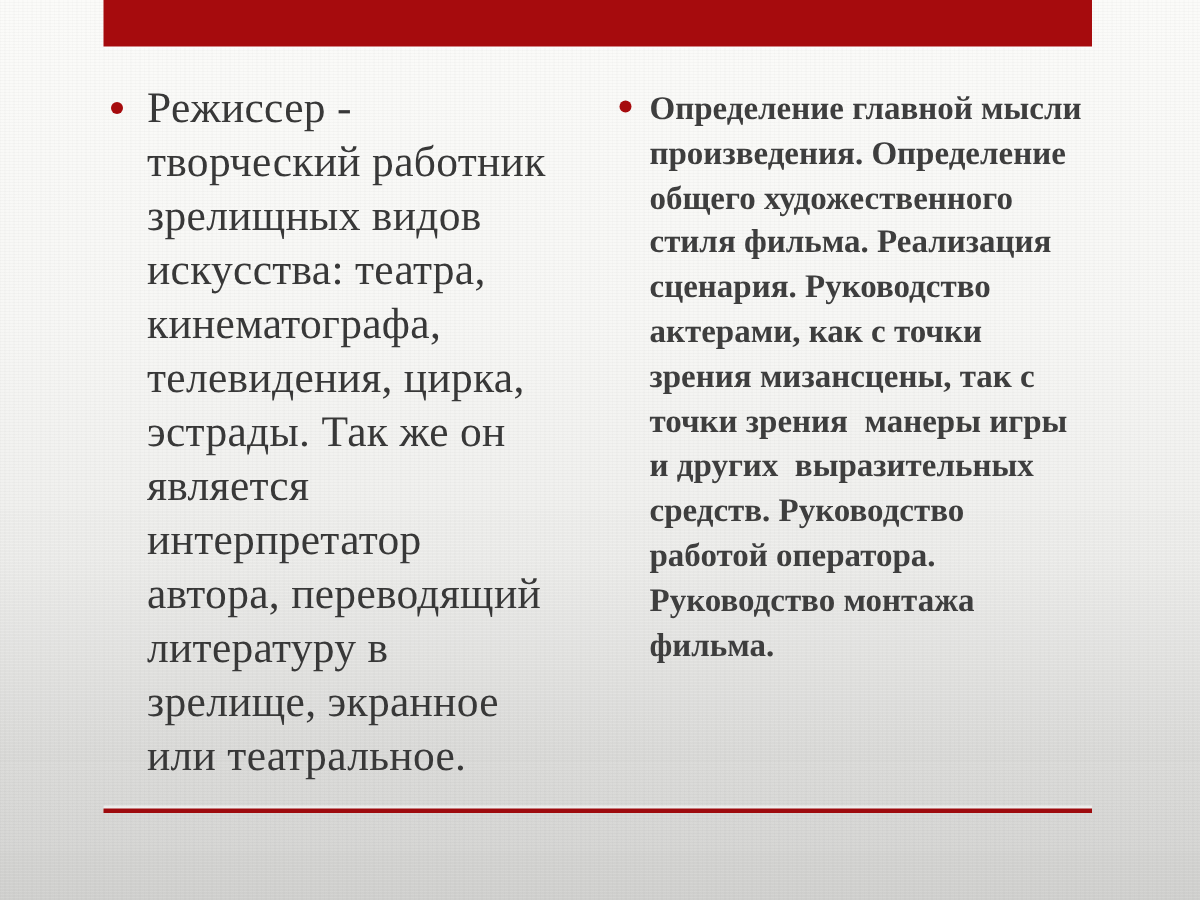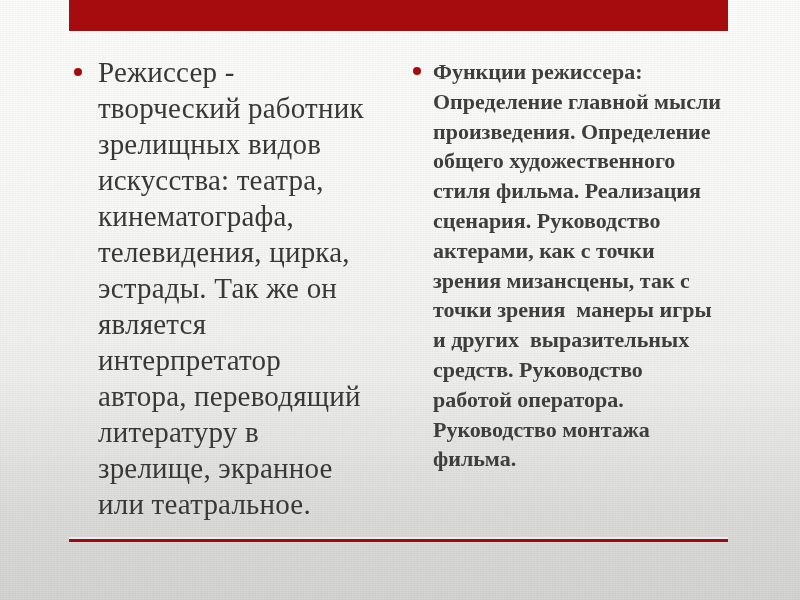--- a/index.html
+++ b/index.html
@@ -103,21 +103,20 @@
 интерпретатор
 автора, переводящий
 литературу в
 зрелище, экранное
 или театральное.</div>
   </div>
 
   <div class="column right-column">
     <span class="bullet"></span>
     <div class="right-text">
-      <span class="right-title">Функции режиссера:</span>
       <span class="right-body">Определение главной мысли
 произведения. Определение
 общего художественного
 стиля фильма. Реализация
 сценария. Руководство
 актерами, как с точки
 зрения мизансцены, так с
 точки зрения  манеры игры
 и других  выразительных
 средств. Руководство

